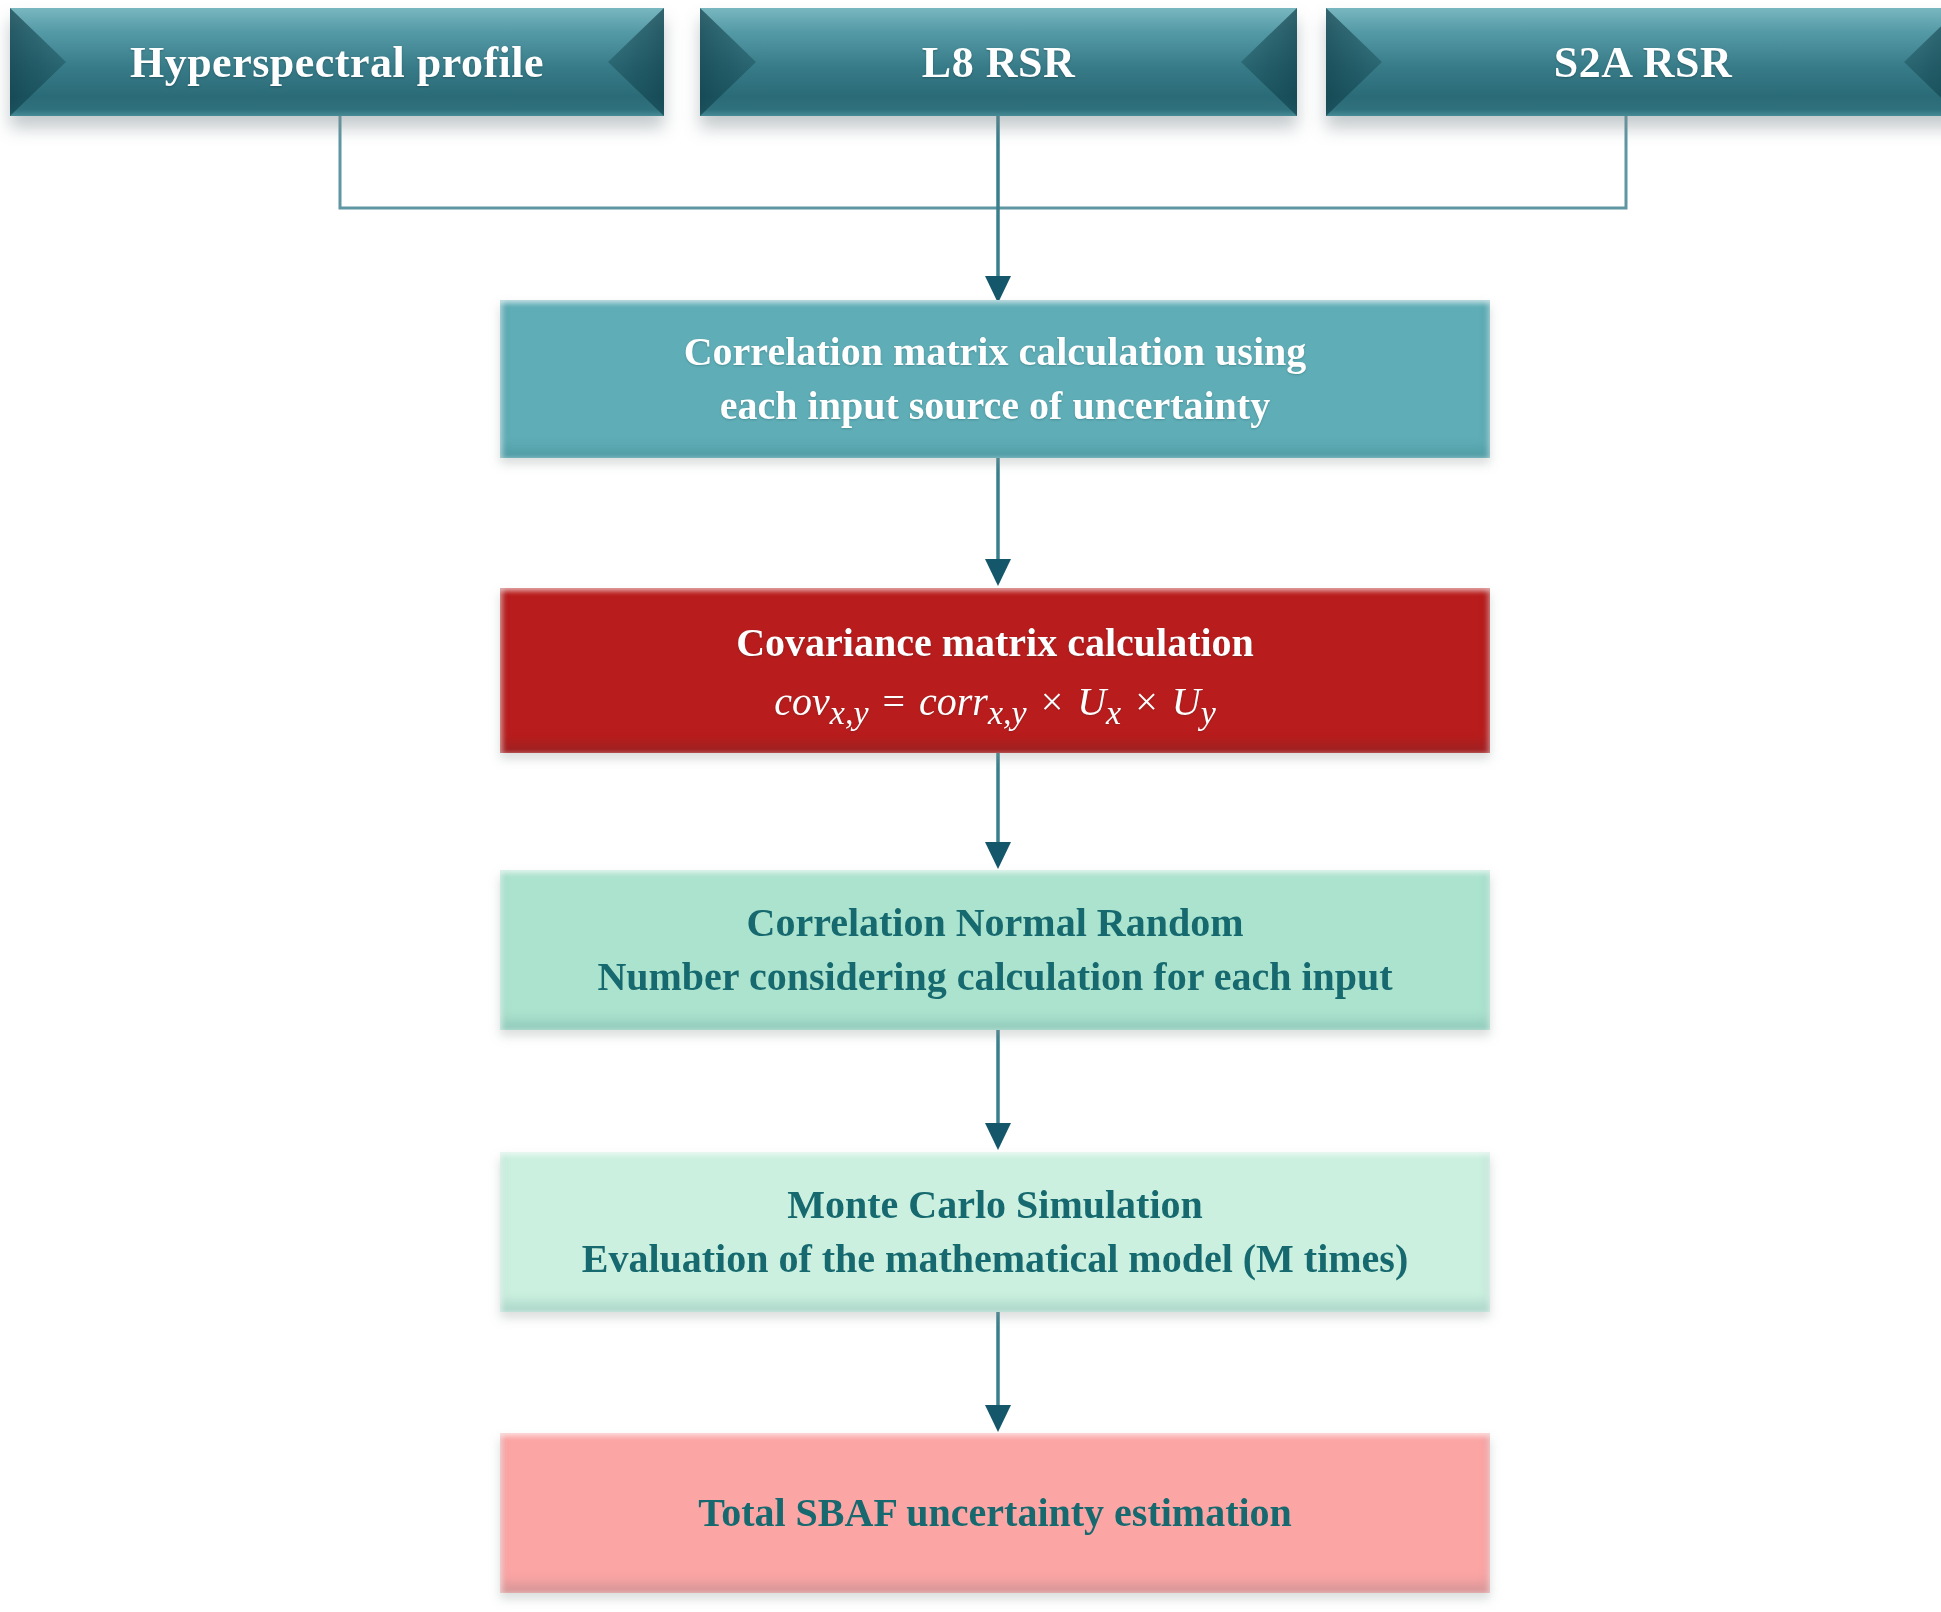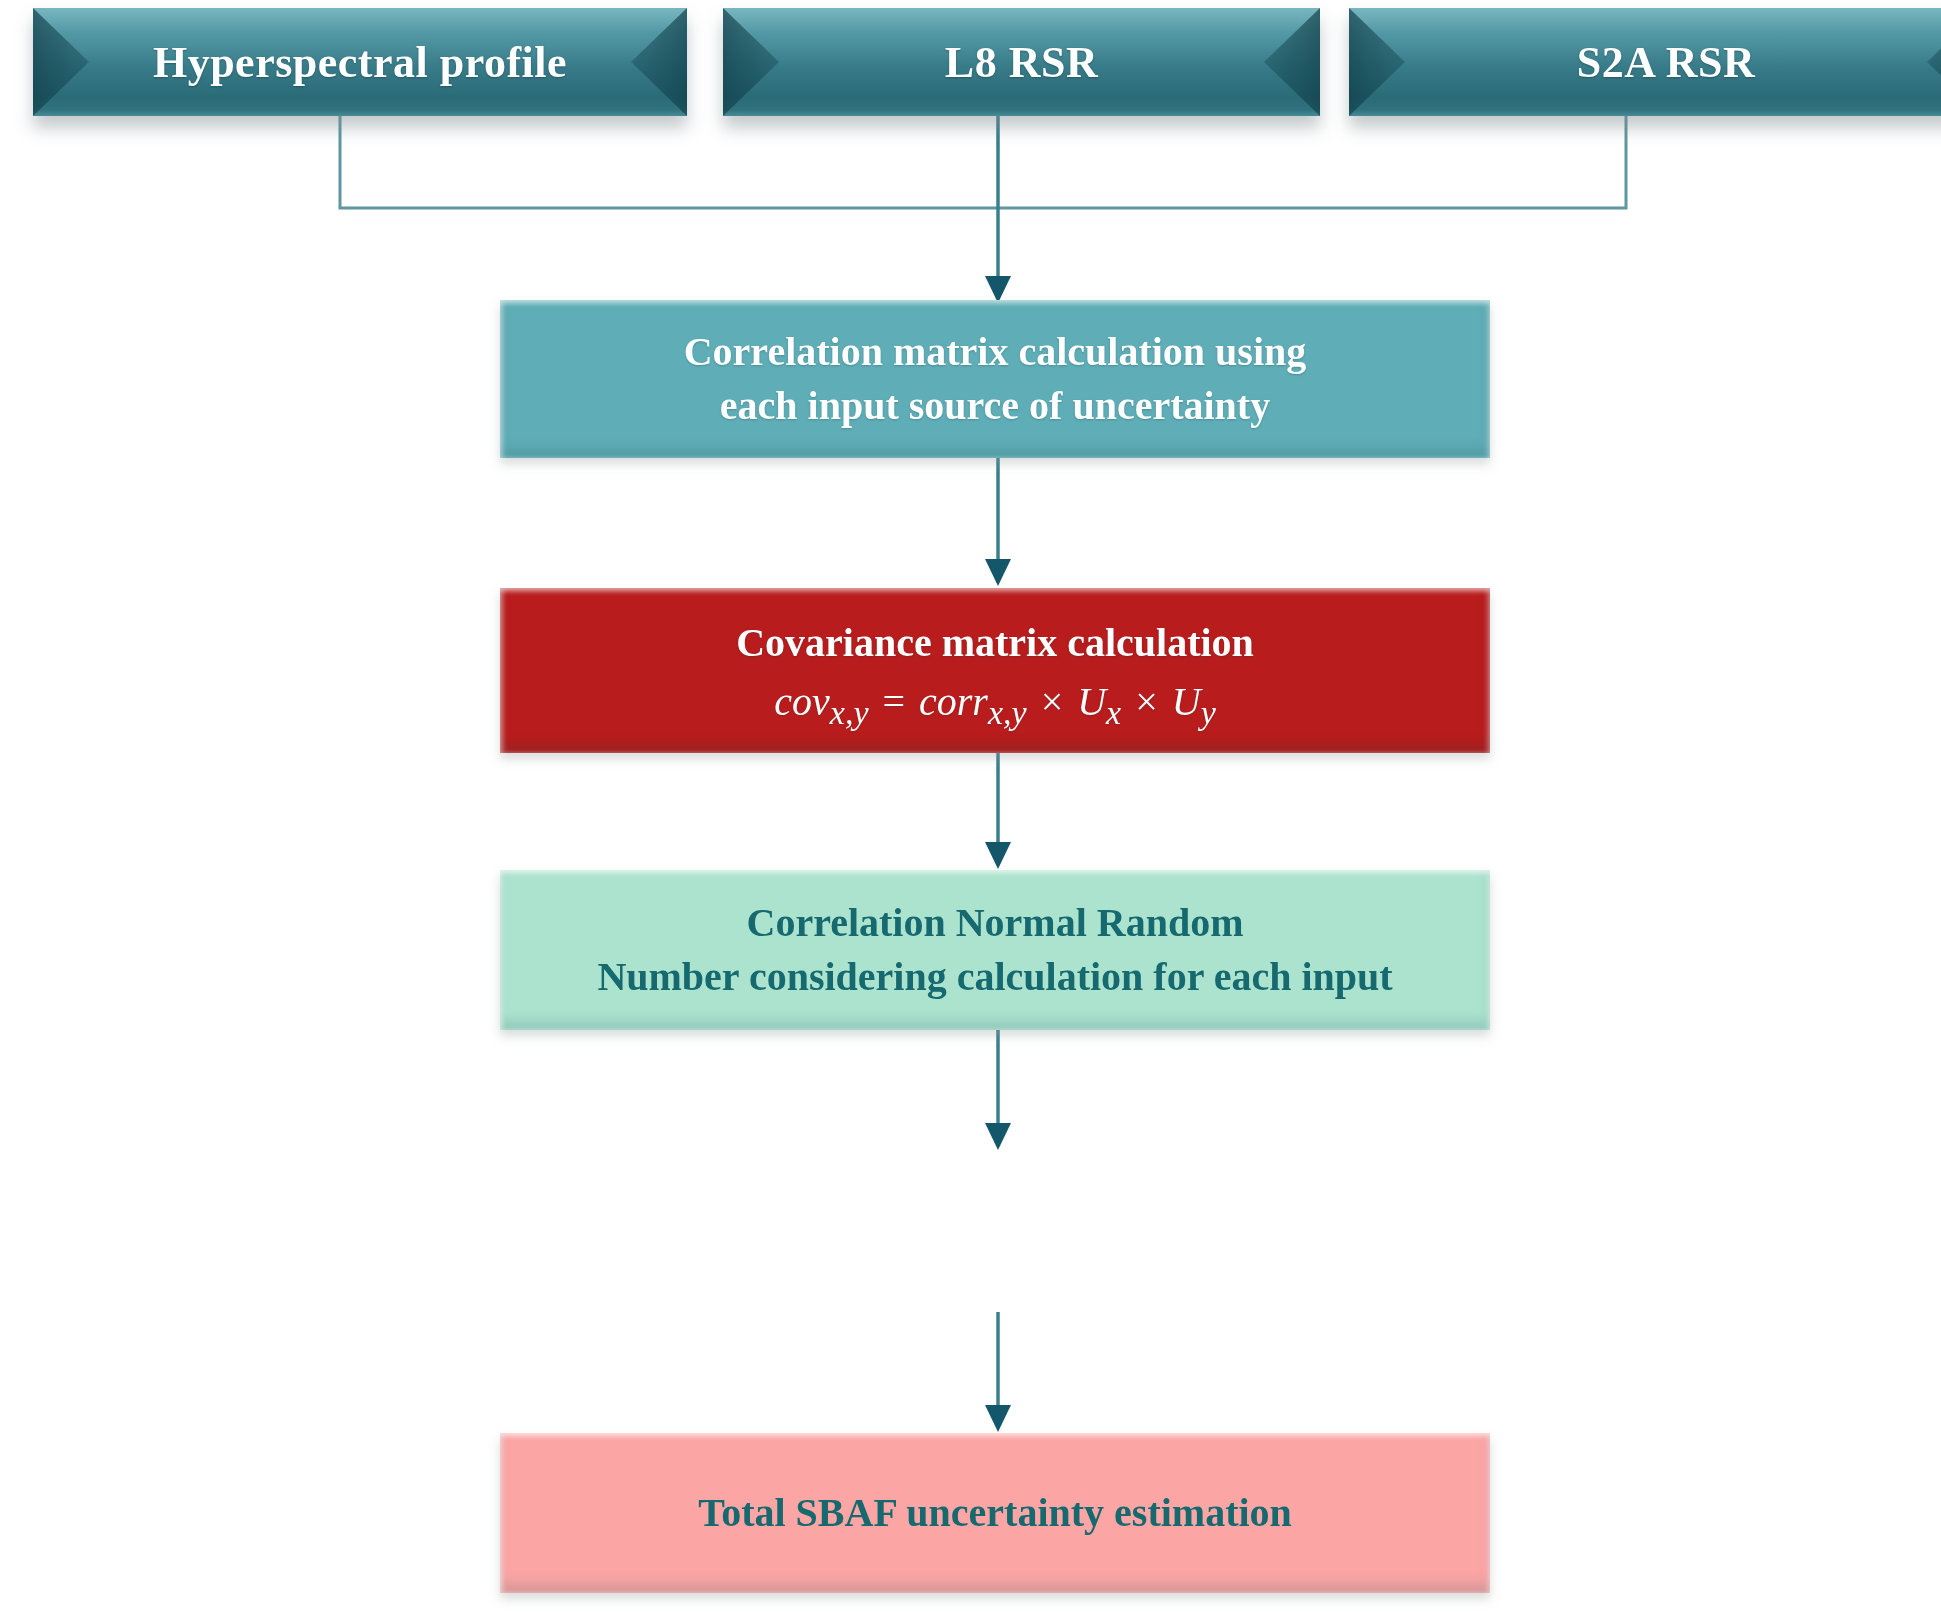--- a/index.html
+++ b/index.html
@@ -20,21 +20,20 @@
   .input-box {
     position: absolute;
     top: 8px;
     height: 108px;
     background: linear-gradient(180deg, #79b7c0 0%, #549aa6 22%, #387b88 55%, #2a6b77 82%, #2f717d 94%, #44ididentity 100%);
     background: linear-gradient(180deg, #79b7c0 0%, #549aa6 22%, #387b88 55%, #2a6b77 82%, #2f717d 94%, #478b96 100%);
     box-shadow: 0 12px 16px rgba(125, 138, 142, 0.45);
     display: flex;
     align-items: center;
     justify-content: center;
-    margin-left: 23px;
   }
   .input-box::before,
   .input-box::after {
     content: "";
     position: absolute;
     top: 0;
     bottom: 0;
     width: 56px;
     pointer-events: none;
   }
@@ -159,18 +158,22 @@
   <div class="step step-covariance light-text">
     <div class="step-line">Covariance matrix calculation</div>
     <div class="formula"><span>cov</span><sub>x,y</sub><span class="op">=</span><span>corr</span><sub>x,y</sub><span class="op">×</span><span>U</span><sub>x</sub><span class="op">×</span><span>U</span><sub>y</sub></div>
   </div>
 
   <div class="step step-multivariate dark-text">
     <div class="step-line">Correlation Normal Random</div>
     <div class="step-line">Number considering calculation for each input</div>
   </div>
 
+  <div class="step step-monte-carlo dark-text">
+    <div class="step-line">Monte Carlo Simulation</div>
+    <div class="step-line">Evaluation of the mathematical model (M times)</div>
+  </div>
 
   <div class="step step-total dark-text">
     <div class="step-line">Total SBAF uncertainty estimation</div>
   </div>
 
 </div>
 
 </body></html>

